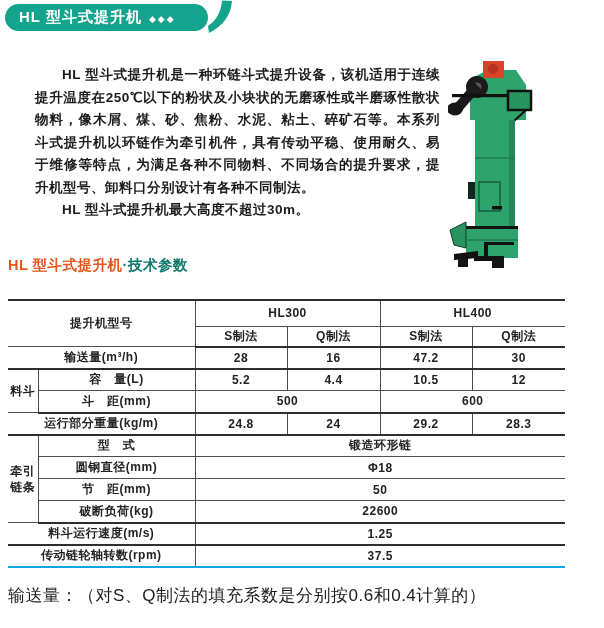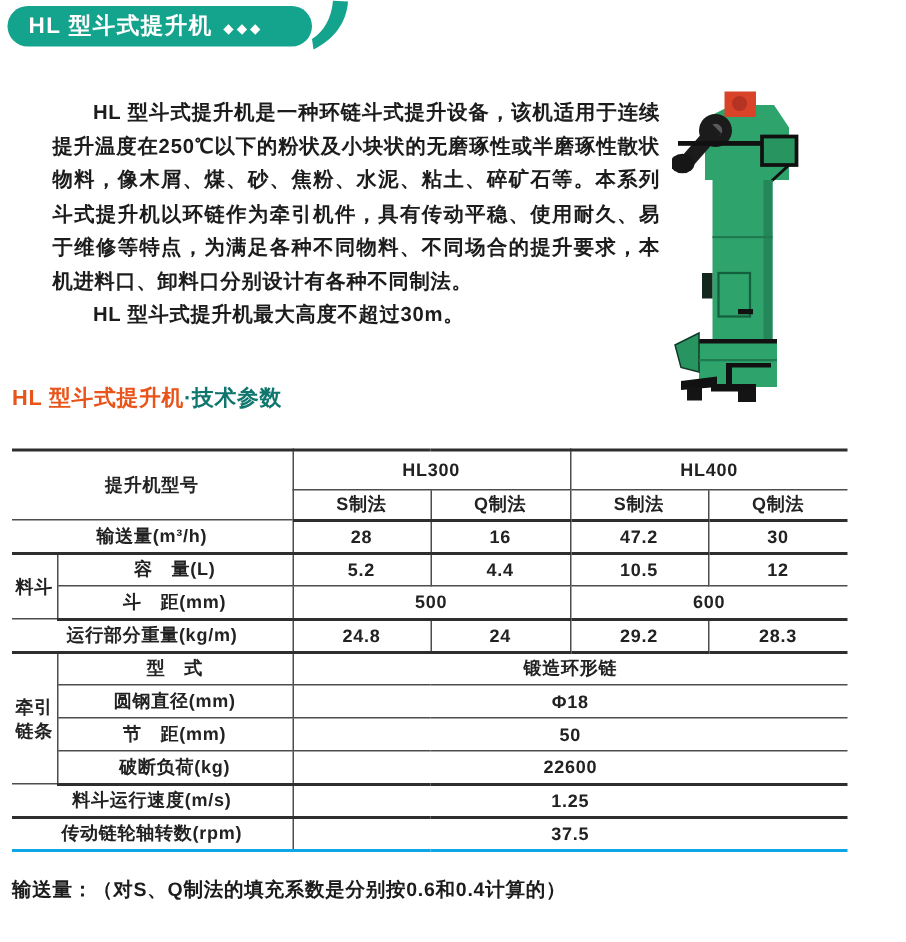--- a/index.html
+++ b/index.html
@@ -82,43 +82,43 @@
   td.vlabel {
     word-break: break-all;
     line-height: 16px;
     padding: 0 8px;
     letter-spacing: 0;
   }
 
   
   .footnote {
     margin: 16px 0 0 8px;
-    font-size: 13px;
-    font-weight: 700;
+    font-size: 17px;
+    font-weight: 400;
     letter-spacing: 0.5px;
     color: #1c1c1c;
   }
 </style>
 </head>
 <body>
 
 <div class="page">
 
   <div class="banner-row">
     <div class="banner-pill">
       <span class="banner-title">HL 型斗式提升机</span>
       <span class="banner-diamonds">◆◆◆</span>
     </div>
     <svg class="banner-swoosh" width="26" height="34" viewBox="0 0 26 34">
       <path d="M1,33 C15,26 23,15 24,1 L14,0.5 C13,12 8,21 0,26 Z" fill="#14a38c"></path>
     </svg>
   </div>
 
   <div class="intro">
-    <p>HL 型斗式提升机是一种环链斗式提升设备，该机适用于连续提升温度在250℃以下的粉状及小块状的无磨琢性或半磨琢性散状物料，像木屑、煤、砂、焦粉、水泥、粘土、碎矿石等。本系列斗式提升机以环链作为牵引机件，具有传动平稳、使用耐久、易于维修等特点，为满足各种不同物料、不同场合的提升要求，本机进料口、卸料口分别设计有各种不同制法。</p>
+    <p>HL 型斗式提升机是一种环链斗式提升设备，该机适用于连续提升温度在250℃以下的粉状及小块状的无磨琢性或半磨琢性散状物料，像木屑、煤、砂、焦粉、水泥、粘土、碎矿石等。本系列斗式提升机以环链作为牵引机件，具有传动平稳、使用耐久、易于维修等特点，为满足各种不同物料、不同场合的提升要求，提升机型号、卸料口分别设计有各种不同制法。</p>
     <p>HL 型斗式提升机最大高度不超过30m。</p>
   </div>
 
   <svg class="machine" width="152" height="212" viewBox="0 0 152 212">
 
     <polygon points="22,62 22,21 40,12 68,12 78,27 78,62" fill="#2ea46c"></polygon>
     <rect x="35" y="3" width="21" height="17" fill="#d8432a"></rect>
     <circle cx="45" cy="11" r="5" fill="#b53322"></circle>
     <circle cx="29" cy="29" r="11" fill="#1b1b1b"></circle>
     <circle cx="29" cy="29" r="4.5" fill="#5a5a5a"></circle>

